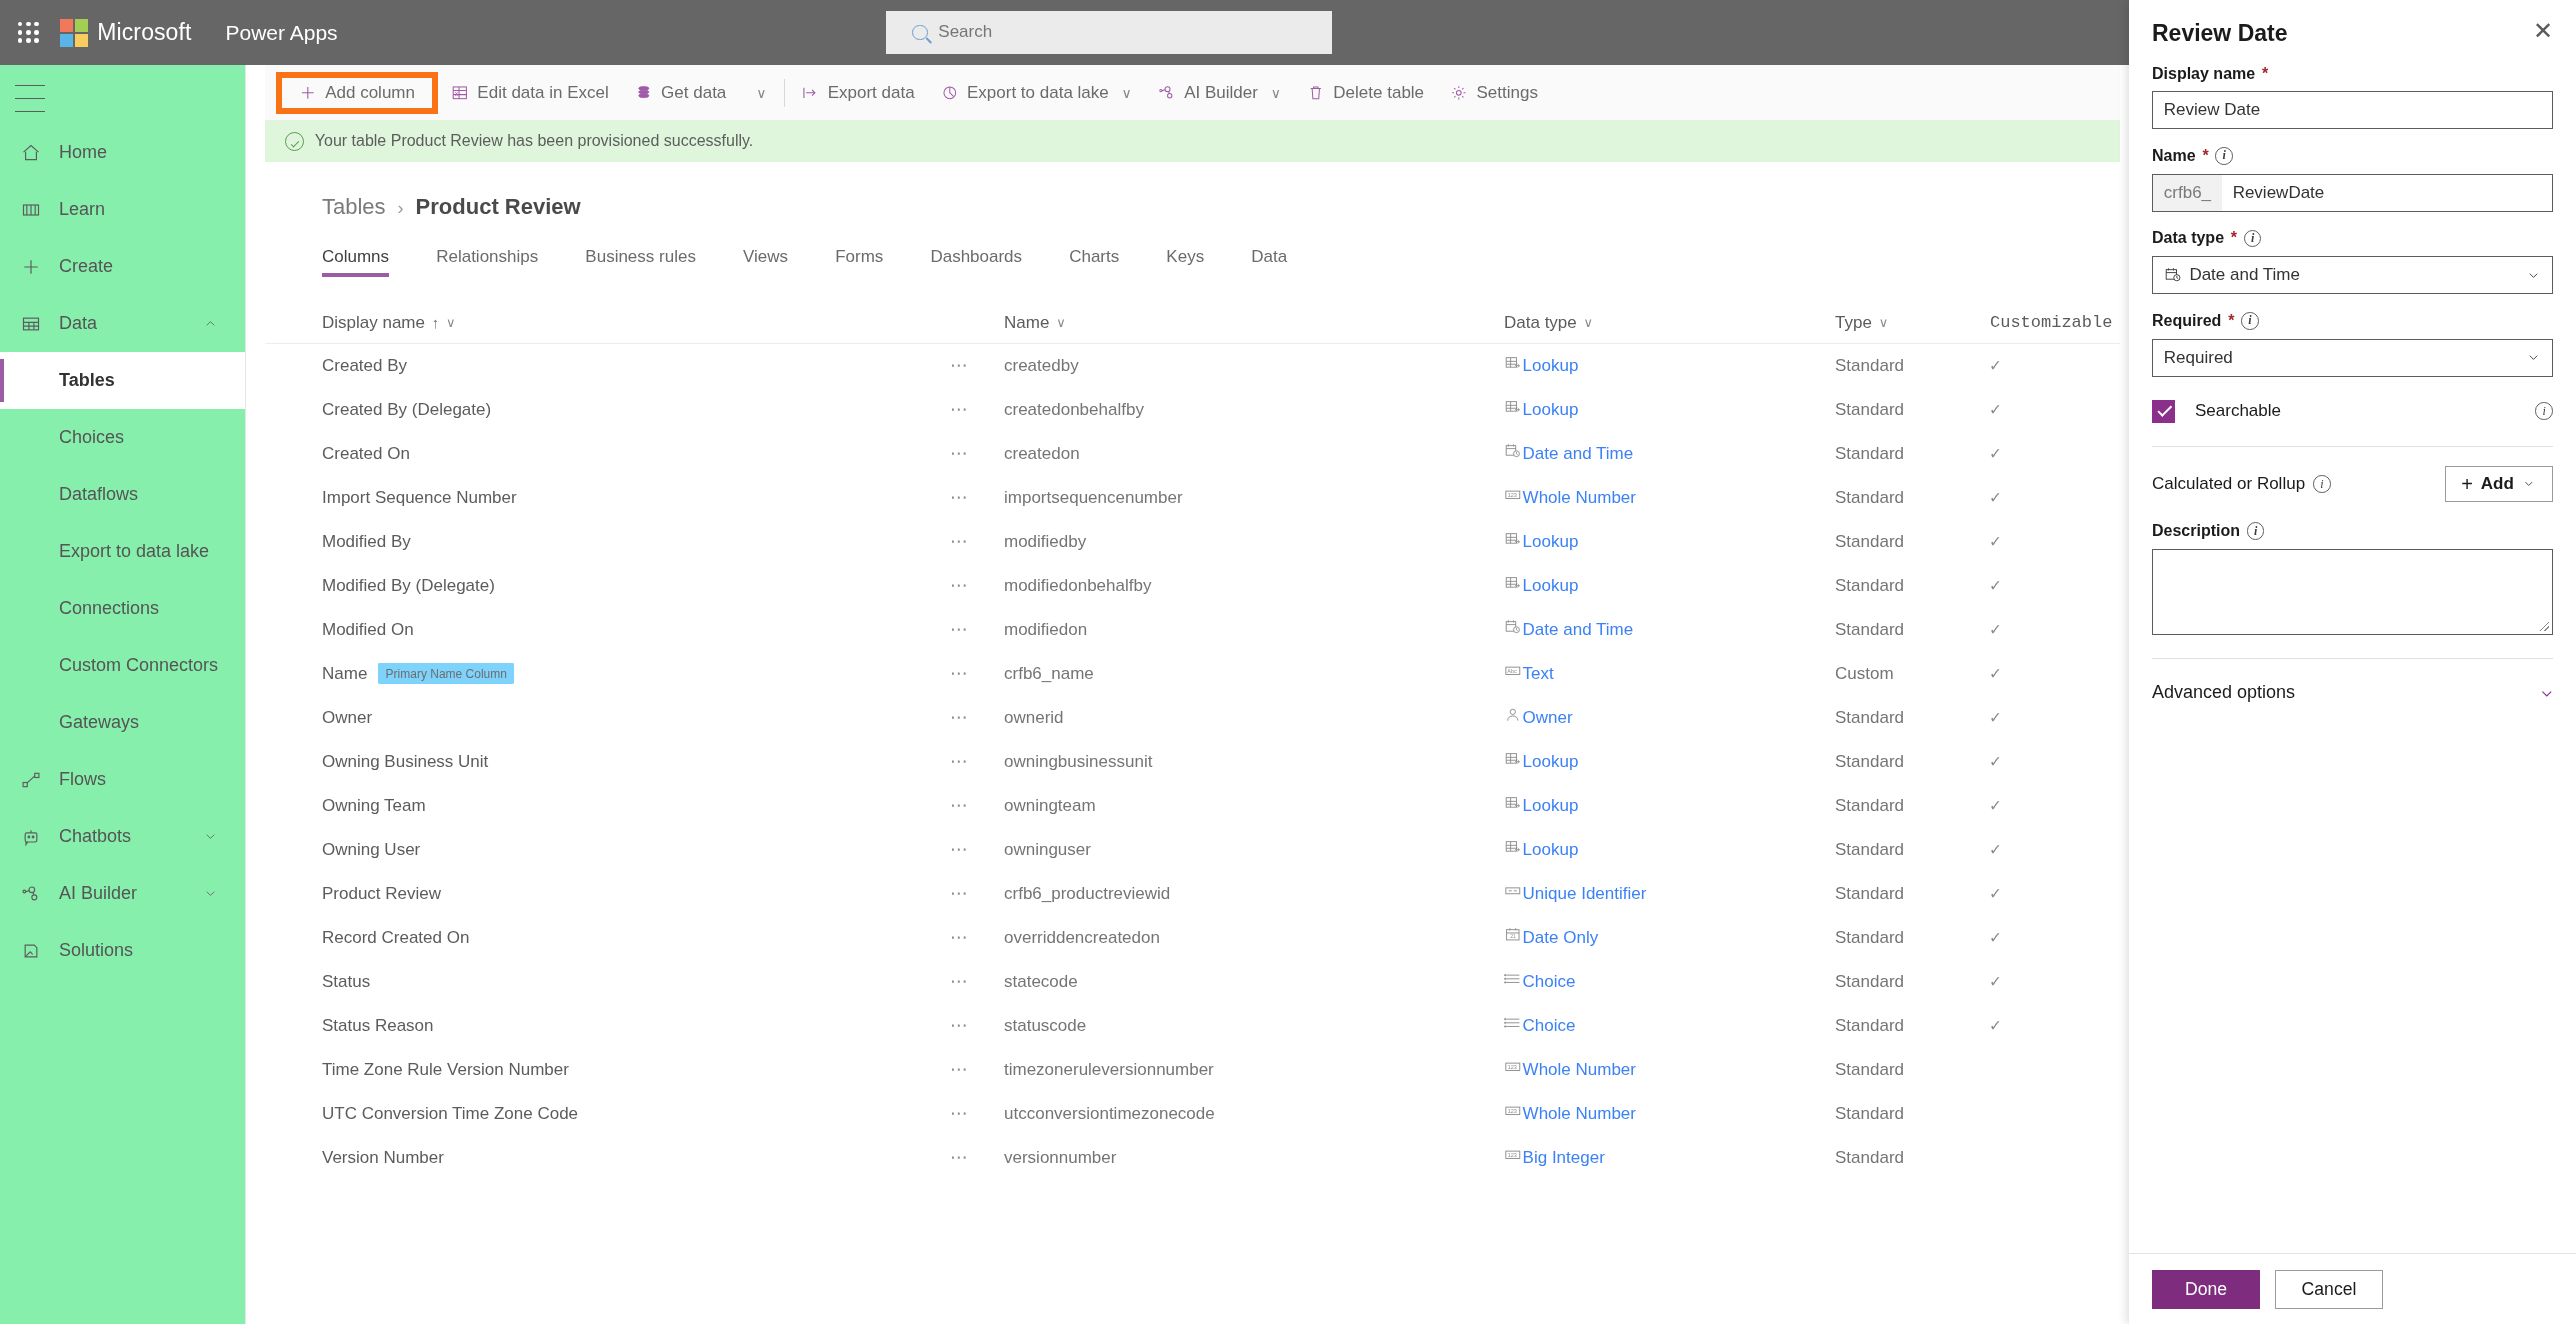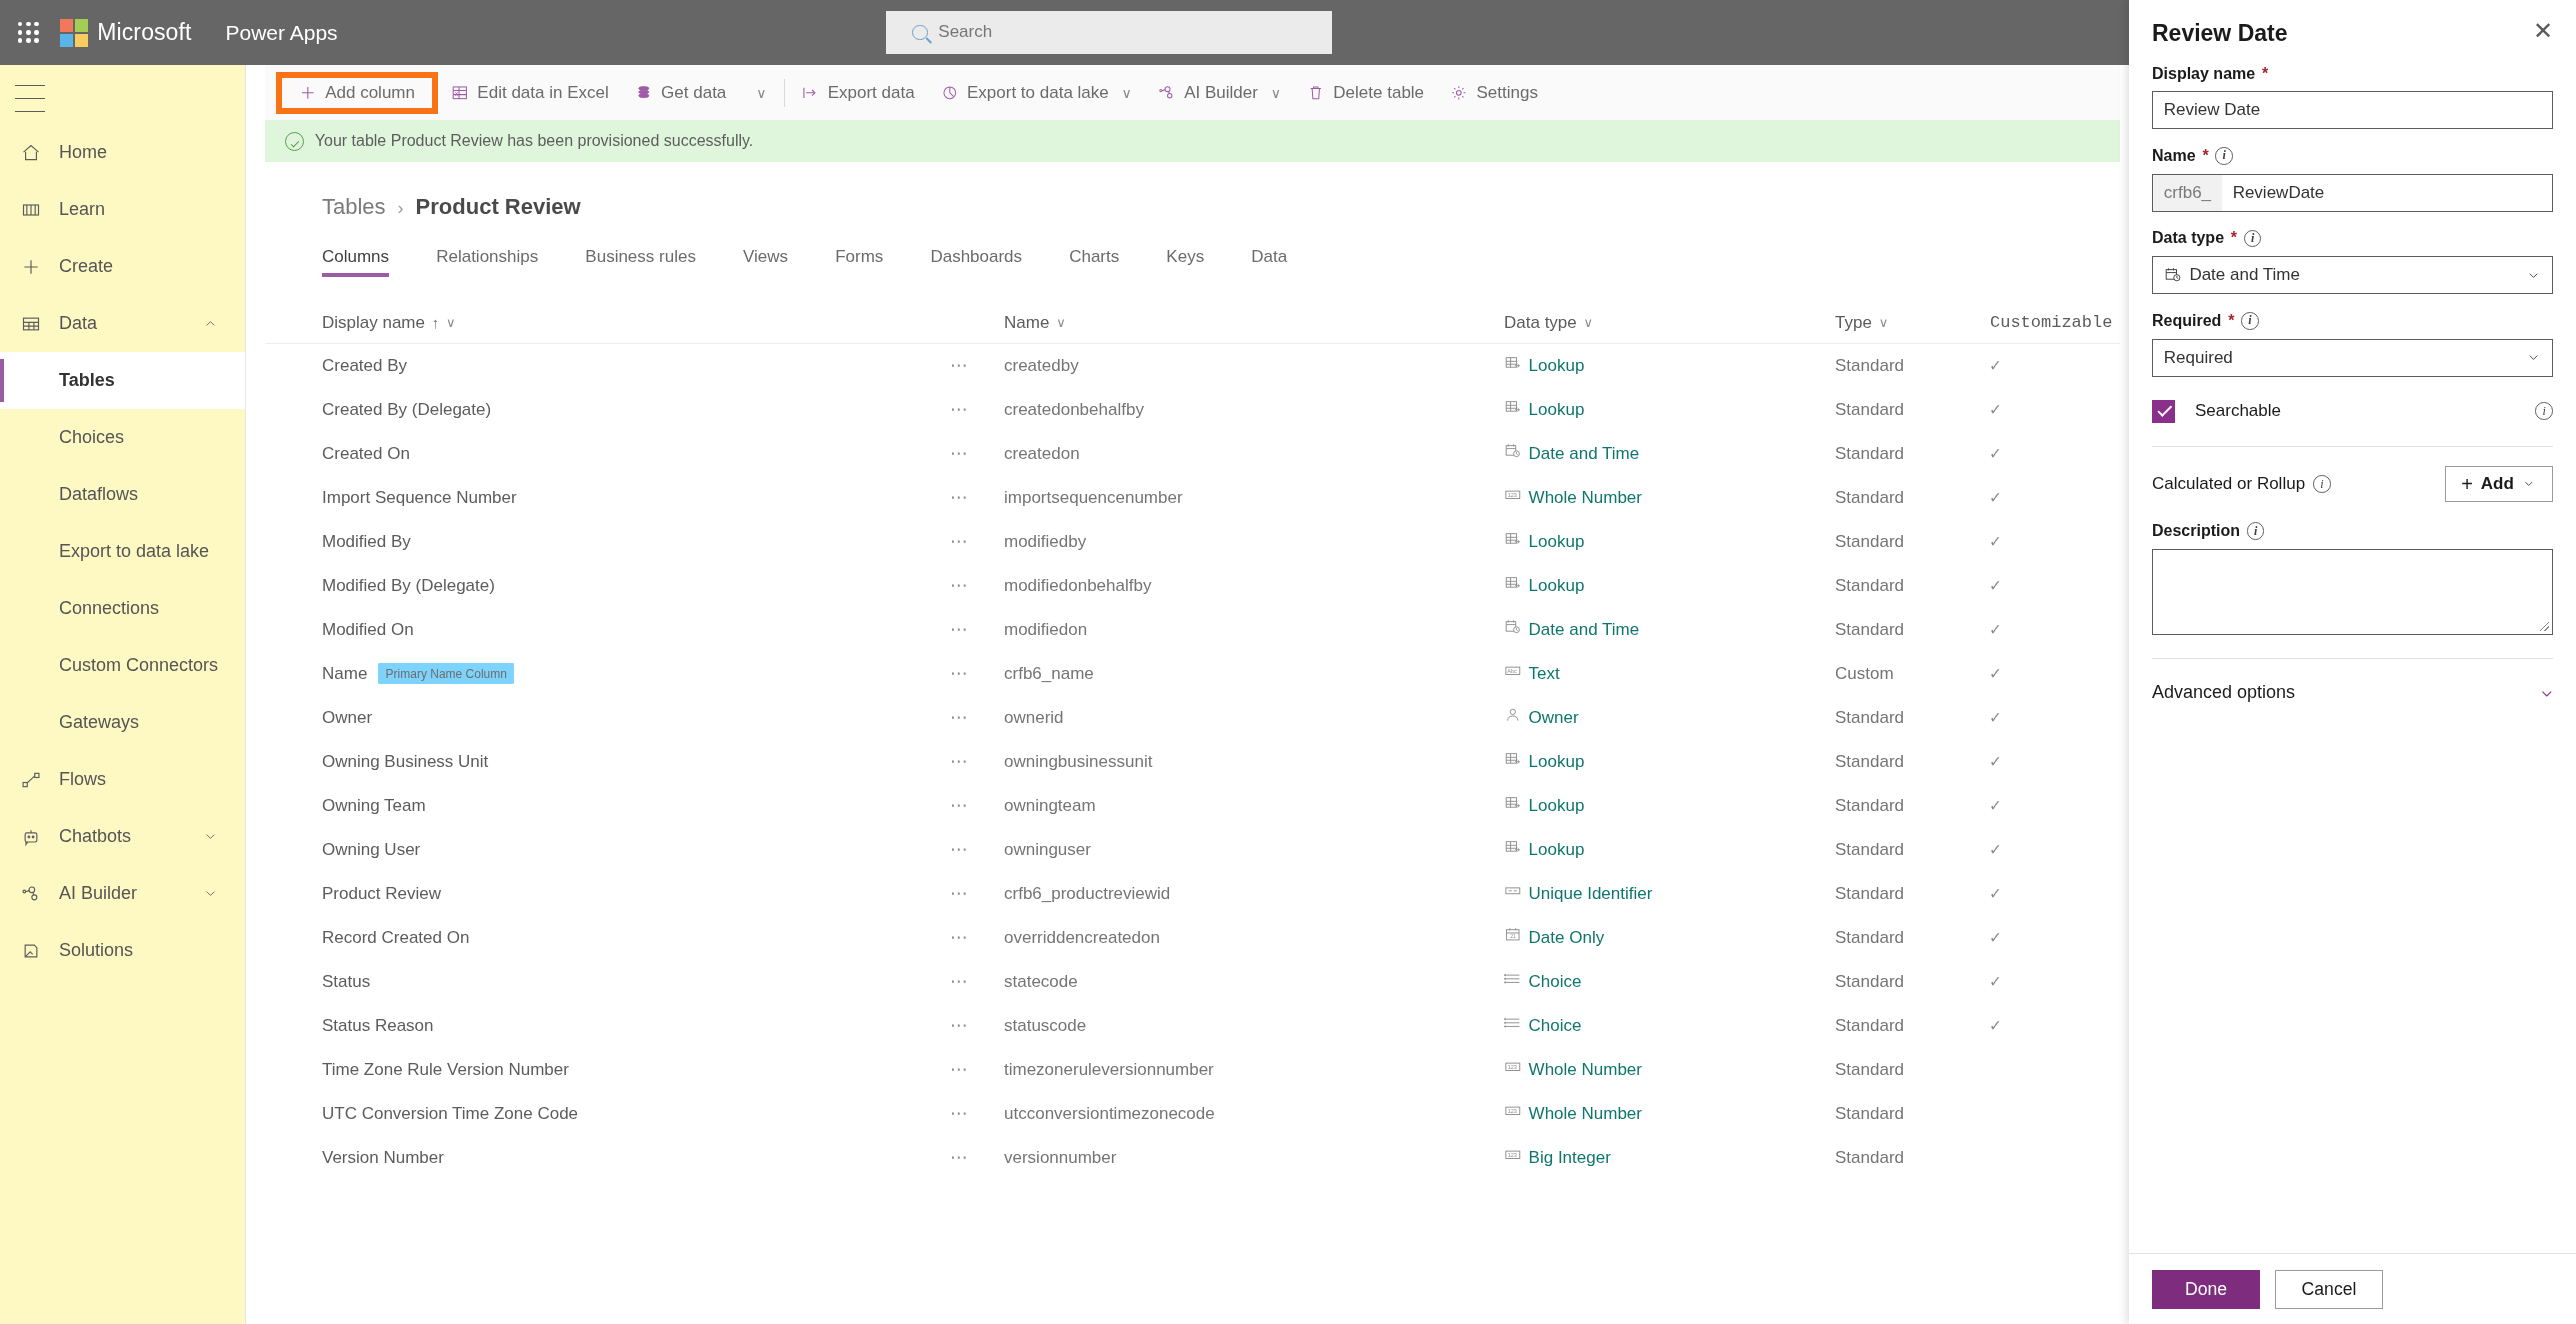--- a/index.html
+++ b/index.html
@@ -68,21 +68,21 @@
   .globe .g-h { position:absolute; left:4px; top:8.8px; width:17.6px; height:1.4px; background:#fff; }
   .globe .g-base { position:absolute; left:2px; top:20px; width:21.6px; height:5.4px; border:1.4px solid #fff; border-top:none; border-radius:0 0 4px 4px; }
   .env-text { line-height: 1.25; }
   .env-label { font-size: 13.5px; color:#e8e8e8; }
   .env-value { font-size: 18px; color:#fff; }
 
   
   .leftnav {
     position: absolute; top: 65px; left: 0;
     width: 246px; height: 1259px;
-    background: #fef9c3;
+    background: #86efac;
     border-right: 0.7px solid #e6e6e6;
     text-align: right;
   }
   .hamburger {
     width: 30px; height: 27px; margin: 20px 0 12px 15px;
     display:flex; flex-direction: column; justify-content: space-between;
     cursor: pointer;
   }
   .hamburger i { display:block; height:1.4px; background:#5c5c5c; width: 100%; }
   .nav-item {
@@ -181,21 +181,21 @@
   .row {
     display:flex; align-items:center; height: 44px;
     padding-left: 57px; font-size: 17px; color:#757575;
   }
   .row .c-display { color:#5c5c5c; display:flex; align-items:center; gap:10.8px; }
   .pnc {
     background:#7dd3fc; color:#6d6d6d; font-size:12px;
     padding: 3.4px 7.4px; border-radius: 1.4px;
   }
   .dots { color:#8a8a8a; font-size:17.6px; letter-spacing:1.4px; cursor:pointer; }
-  .dtcell { display:flex; align-items:center; gap:7px; color:#0f766e; }
+  .dtcell { display:flex; align-items:center; gap:1px; color:#3b82f6; }
   .tick { color:#8a8a8a; font-size:17.6px; }
 
   
   .panel {
     position: absolute; top: 0; right: 0;
     width: 447px; height: 1325px;
     background:#ffffff;
     box-shadow: -2px 0 9.5px rgba(0,0,0,0.14);
     display:flex; flex-direction: column;
   }

